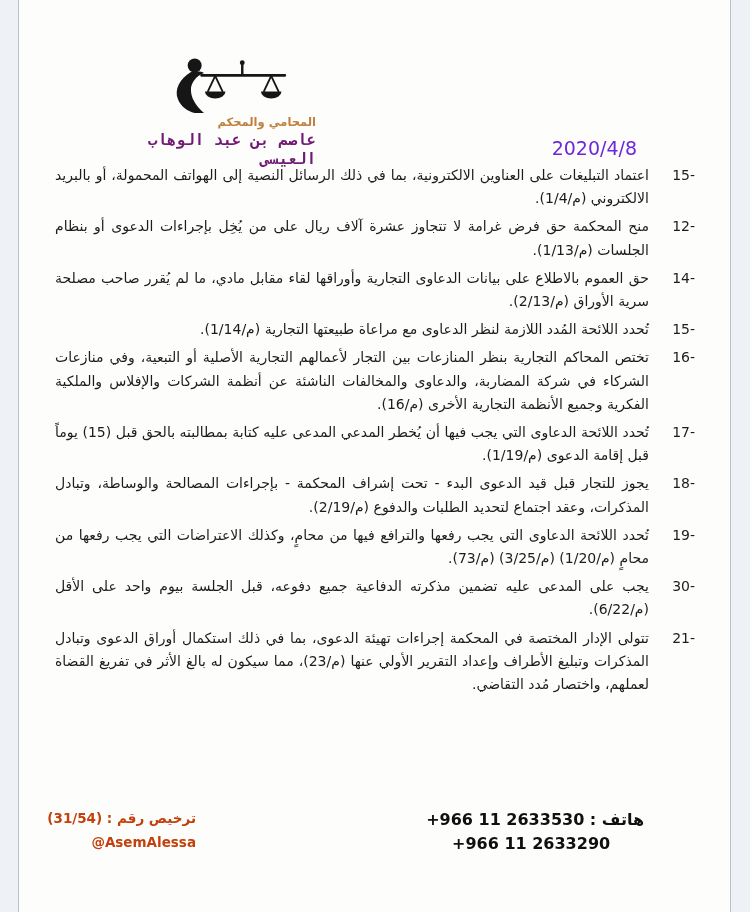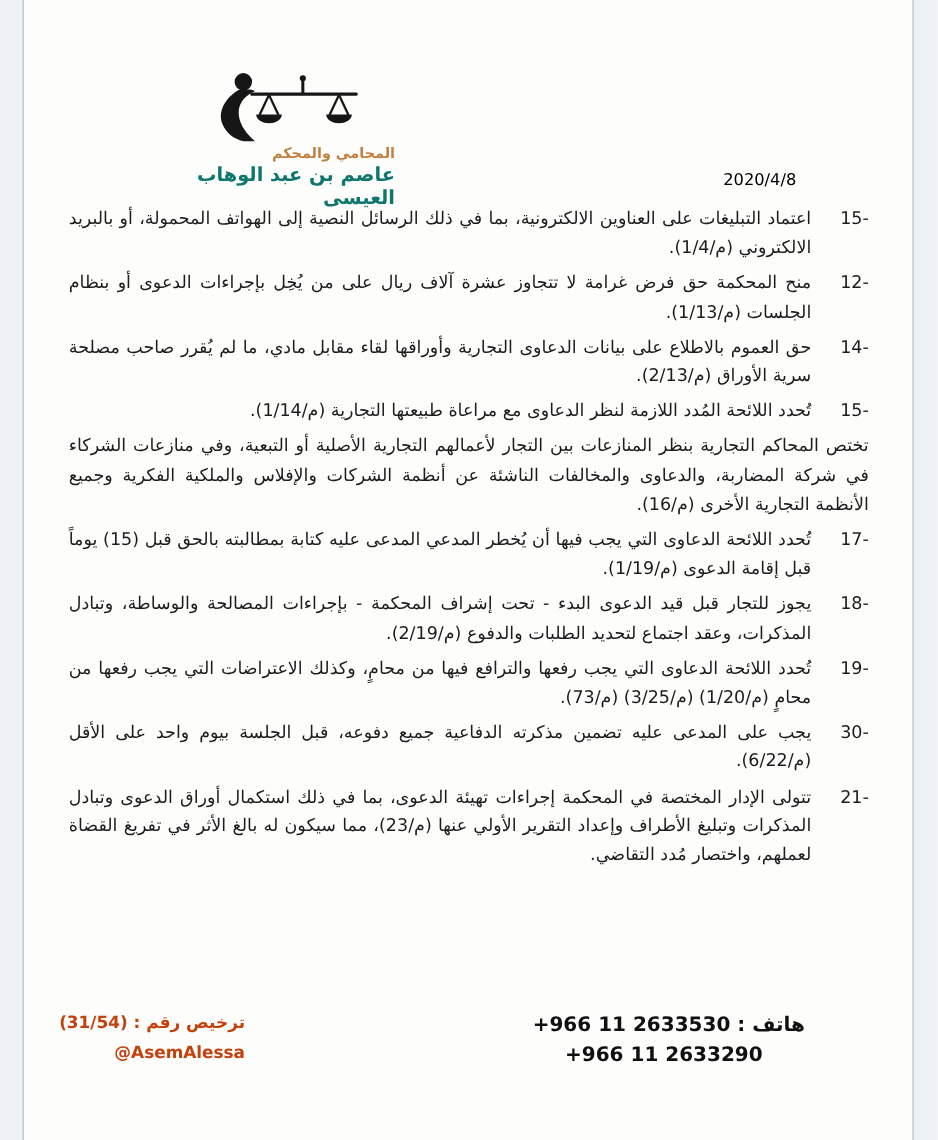--- a/index.html
+++ b/index.html
@@ -26,26 +26,27 @@
     position:absolute;left:128px;top:58px;width:188px;
   }
   .logo svg{display:block;margin-left:28px;}
   .logo .tagline{
     direction:rtl;text-align:right;
     color:#c1803f;font-weight:bold;font-size:11.5px;
     padding-left:2px;margin-top:1px;letter-spacing:0.2px;
   }
   .logo .firmname{
     direction:rtl;text-align:right;
-    color:#0f766e;font-weight:bold;font-size:15.5px;
+    color:#701a75;font-weight:bold;font-size:15.5px;
     margin-top:2px;
+    font-family:Liberation Mono, monospace;
   }
   .date{
     position:absolute;right:113px;top:137px;
-    font-size:13px;color:#000000;direction:ltr;
+    font-size:19px;color:#6d28d9;direction:ltr;
   }
 
   
   .list{
     position:absolute;left:55px;right:55px;top:164px;
     direction:rtl;
     color:#1c1c1c;
     font-size:14px;line-height:23.2px;
   }
   .item{display:flex;margin-bottom:5px;}
@@ -118,20 +119,21 @@
     </div>
     <div class="item">
       <span class="num">14-</span>
       <span class="text">حق العموم بالاطلاع على بيانات الدعاوى التجارية وأوراقها لقاء مقابل مادي، ما لم يُقرر صاحب مصلحة سرية الأوراق (م/2/13).</span>
     </div>
     <div class="item">
       <span class="num">15-</span>
       <span class="text">تُحدد اللائحة المُدد اللازمة لنظر الدعاوى مع مراعاة طبيعتها التجارية (م/1/14).</span>
     </div>
     <div class="item">
+      <span class="num">16-</span>
       <span class="text">تختص المحاكم التجارية بنظر المنازعات بين التجار لأعمالهم التجارية الأصلية أو التبعية، وفي منازعات الشركاء في شركة المضاربة، والدعاوى والمخالفات الناشئة عن أنظمة الشركات والإفلاس والملكية الفكرية وجميع الأنظمة التجارية الأخرى (م/16).</span>
     </div>
     <div class="item">
       <span class="num">17-</span>
       <span class="text">تُحدد اللائحة الدعاوى التي يجب فيها أن يُخطر المدعي المدعى عليه كتابة بمطالبته بالحق قبل (15) يوماً قبل إقامة الدعوى (م/1/19).</span>
     </div>
     <div class="item">
       <span class="num">18-</span>
       <span class="text">يجوز للتجار قبل قيد الدعوى البدء - تحت إشراف المحكمة - بإجراءات المصالحة والوساطة، وتبادل المذكرات، وعقد اجتماع لتحديد الطلبات والدفوع (م/2/19).</span>
     </div>

